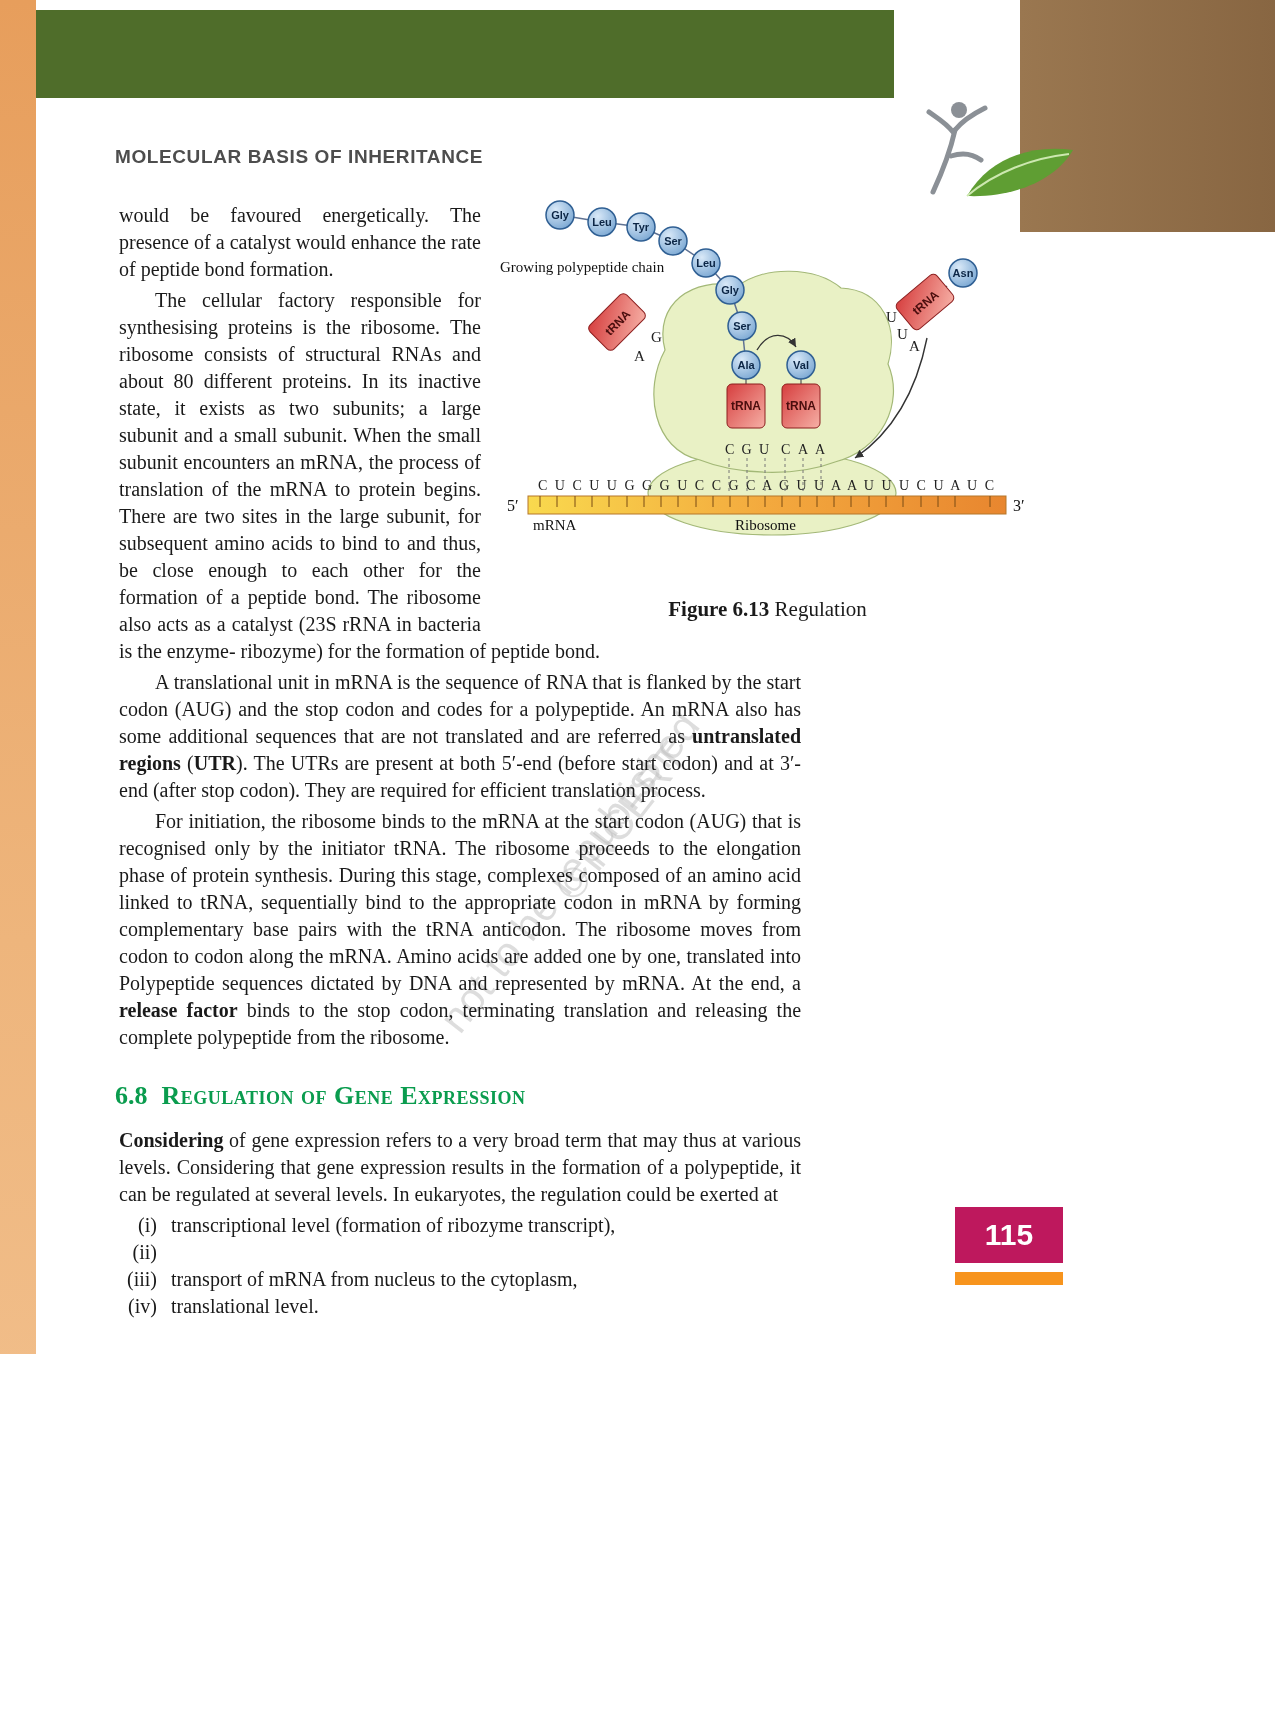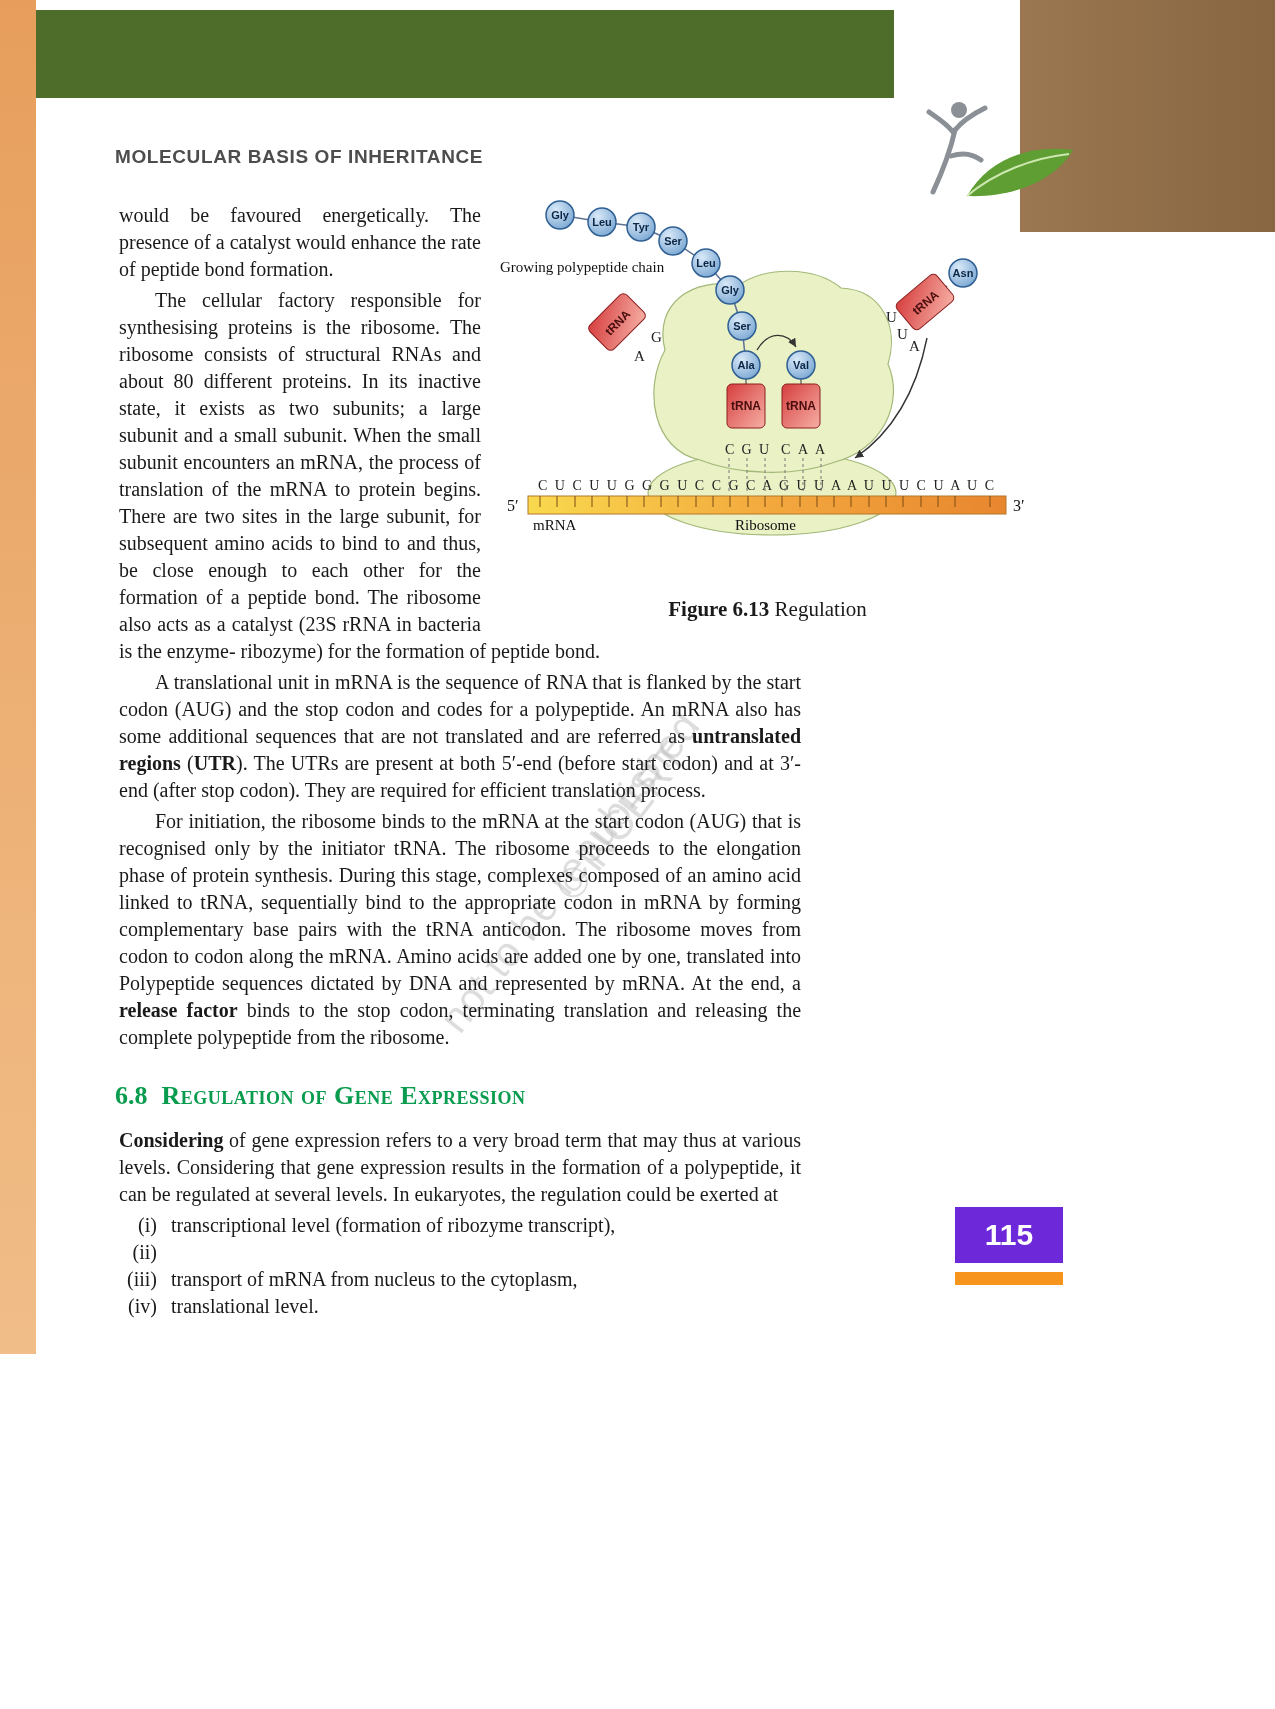--- a/index.html
+++ b/index.html
@@ -24,21 +24,21 @@
   .figure{float:right;width:545px;height:438px;margin:0 -235px 0 14px;position:relative;}
   .figsvg{position:absolute;left:0;top:0;}
   .caption{position:absolute;left:0;top:398px;width:100%;text-align:center;
         font-size:21px;line-height:26px;text-indent:0;}
   .sect{margin:30px 0 16px 0;color:#0a9c4e;font-size:26px;line-height:30px;font-weight:bold;}
   .sect-num{margin-right:14px;}
   .sect-title{font-variant:small-caps;letter-spacing:.5px;}
   .list{margin-top:2px;}
   .li{display:flex;line-height:27px;}
   .li .num{width:42px;text-align:right;margin-right:14px;flex:none;}
-  .pagenum{position:absolute;left:955px;top:1207px;width:108px;height:56px;background:#6d28d9;
+  .pagenum{position:absolute;left:955px;top:1207px;width:108px;height:56px;background:#be185d;
         color:#fff;font-family:"Liberation Sans",sans-serif;font-weight:bold;font-size:30px;
         text-align:center;line-height:56px;z-index:3;}
   .pagenum-bar{position:absolute;left:955px;top:1272px;width:108px;height:13px;background:#f7941d;z-index:3;}
   .footer{position:absolute;left:15px;top:1645px;width:1180px;text-align:center;font-size:17px;color:#3b82f6;z-index:2;}
   
   .ribo{fill:#e9f1c5;stroke:#a3b877;stroke-width:1.2;}
   .chainline{fill:none;stroke:#5f7293;stroke-width:1.5;}
   .arrow{fill:none;stroke:#333;stroke-width:1.4;}
   .mrnabar{fill:url(#gradMrna);stroke:#b5762a;stroke-width:1;}
   .tick{stroke:#7a4d15;stroke-width:1;fill:none;}

